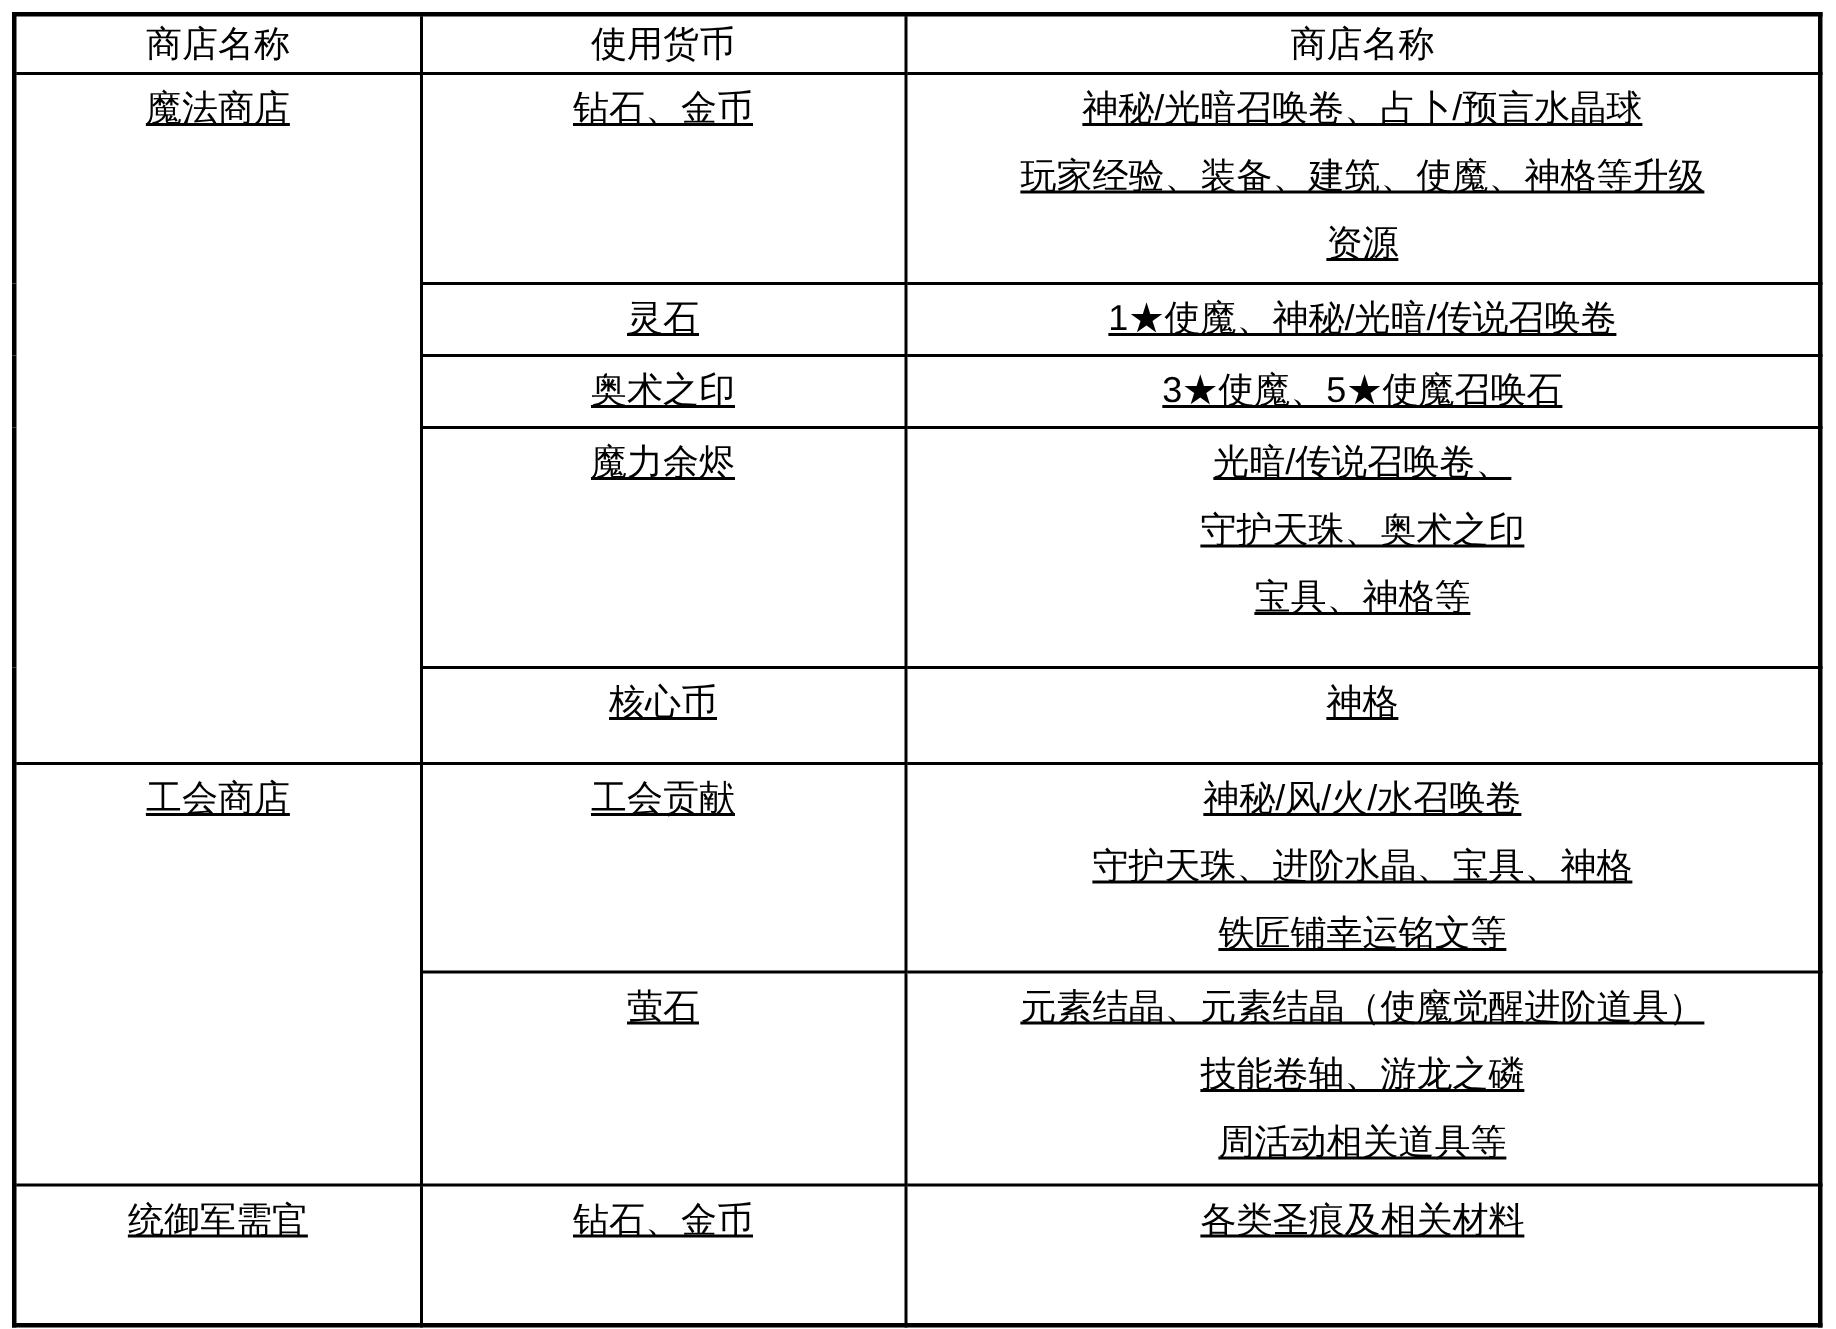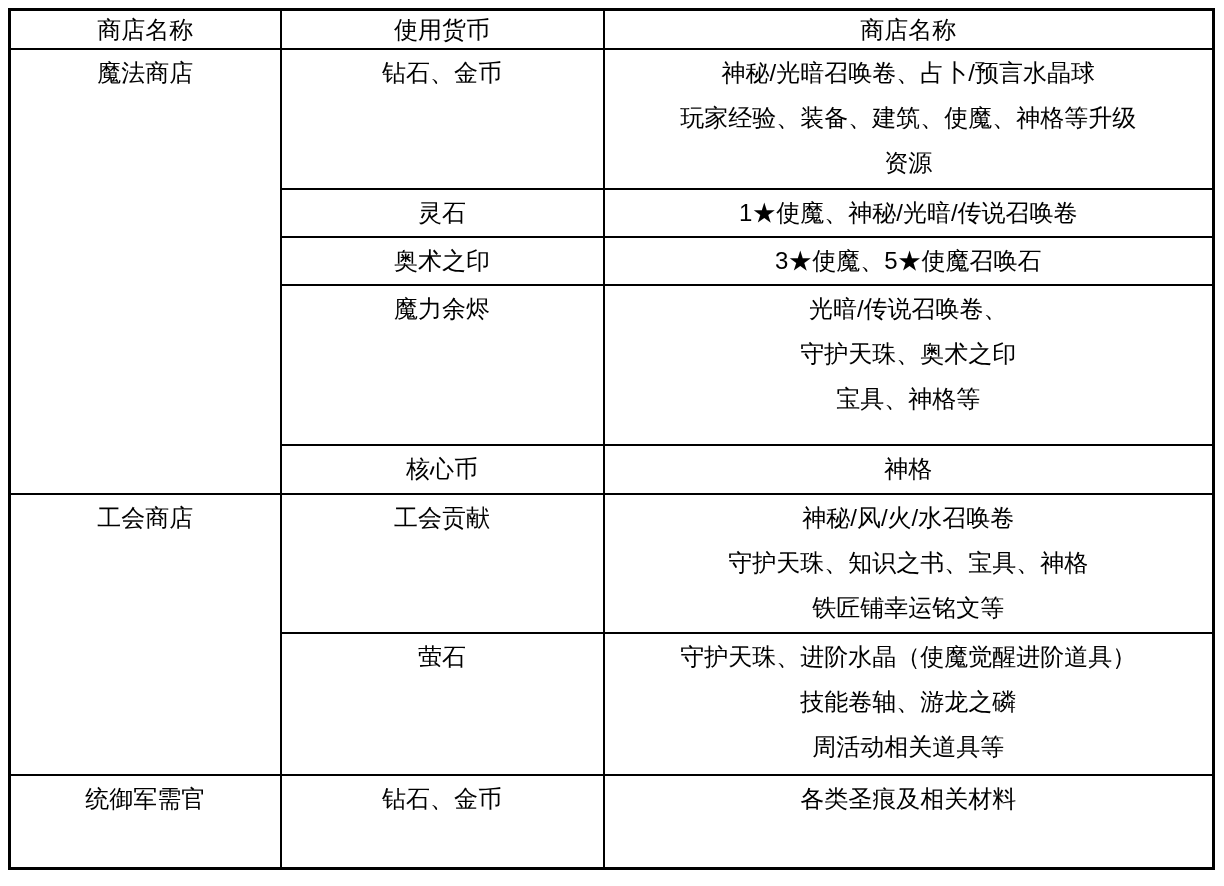--- a/index.html
+++ b/index.html
@@ -34,28 +34,28 @@
   }
   col.c-shop { width: 271px; }
   col.c-currency { width: 323px; }
   col.c-content { width: 610px; }
 
   tr.r-header     { height: 37px; }
   tr.r-tall-1     { height: 140px; }
   tr.r-short-1    { height: 48px; }
   tr.r-short-2    { height: 48px; }
   tr.r-tall-2     { height: 160px; }
-  tr.r-short-3    { height: 49px; }
+  tr.r-short-3    { height: 64px; }
   tr.r-tall-3     { height: 139px; }
   tr.r-tall-4     { height: 142px; }
   tr.r-last       { height: 93px; }
 
   th.hdr { vertical-align: middle; line-height: 37px; }
   td.cell-top { vertical-align: top; }
-  td.cell-top .line { line-height: 45px; height: 45px; }
+  td.cell-top .line { line-height: 45px; height: 45px; text-decoration: underline; }
   .content-lines { padding-top: 0; }
 </style>
 </head>
 <body>
 
 <div class="page">
   <table class="shop-table">
     <colgroup>
       <col class="c-shop">
       <col class="c-currency">
@@ -119,30 +119,30 @@
 
     <tr class="r-tall-3">
       <td class="cell-top" rowspan="2">
         <div class="line">工会商店</div>
       </td>
       <td class="cell-top">
         <div class="line">工会贡献</div>
       </td>
       <td class="cell-top content-lines">
         <div class="line">神秘/风/火/水召唤卷</div>
-        <div class="line">守护天珠、知识之书、宝具、神格</div>
+        <div class="line">守护天珠、进阶水晶、宝具、神格</div>
         <div class="line">铁匠铺幸运铭文等</div>
       </td>
     </tr>
     <tr class="r-tall-4">
       <td class="cell-top">
         <div class="line">萤石</div>
       </td>
       <td class="cell-top content-lines">
-        <div class="line">守护天珠、进阶水晶（使魔觉醒进阶道具）</div>
+        <div class="line">元素结晶、元素结晶（使魔觉醒进阶道具）</div>
         <div class="line">技能卷轴、游龙之磷</div>
         <div class="line">周活动相关道具等</div>
       </td>
     </tr>
 
     <tr class="r-last">
       <td class="cell-top">
         <div class="line">统御军需官</div>
       </td>
       <td class="cell-top">

